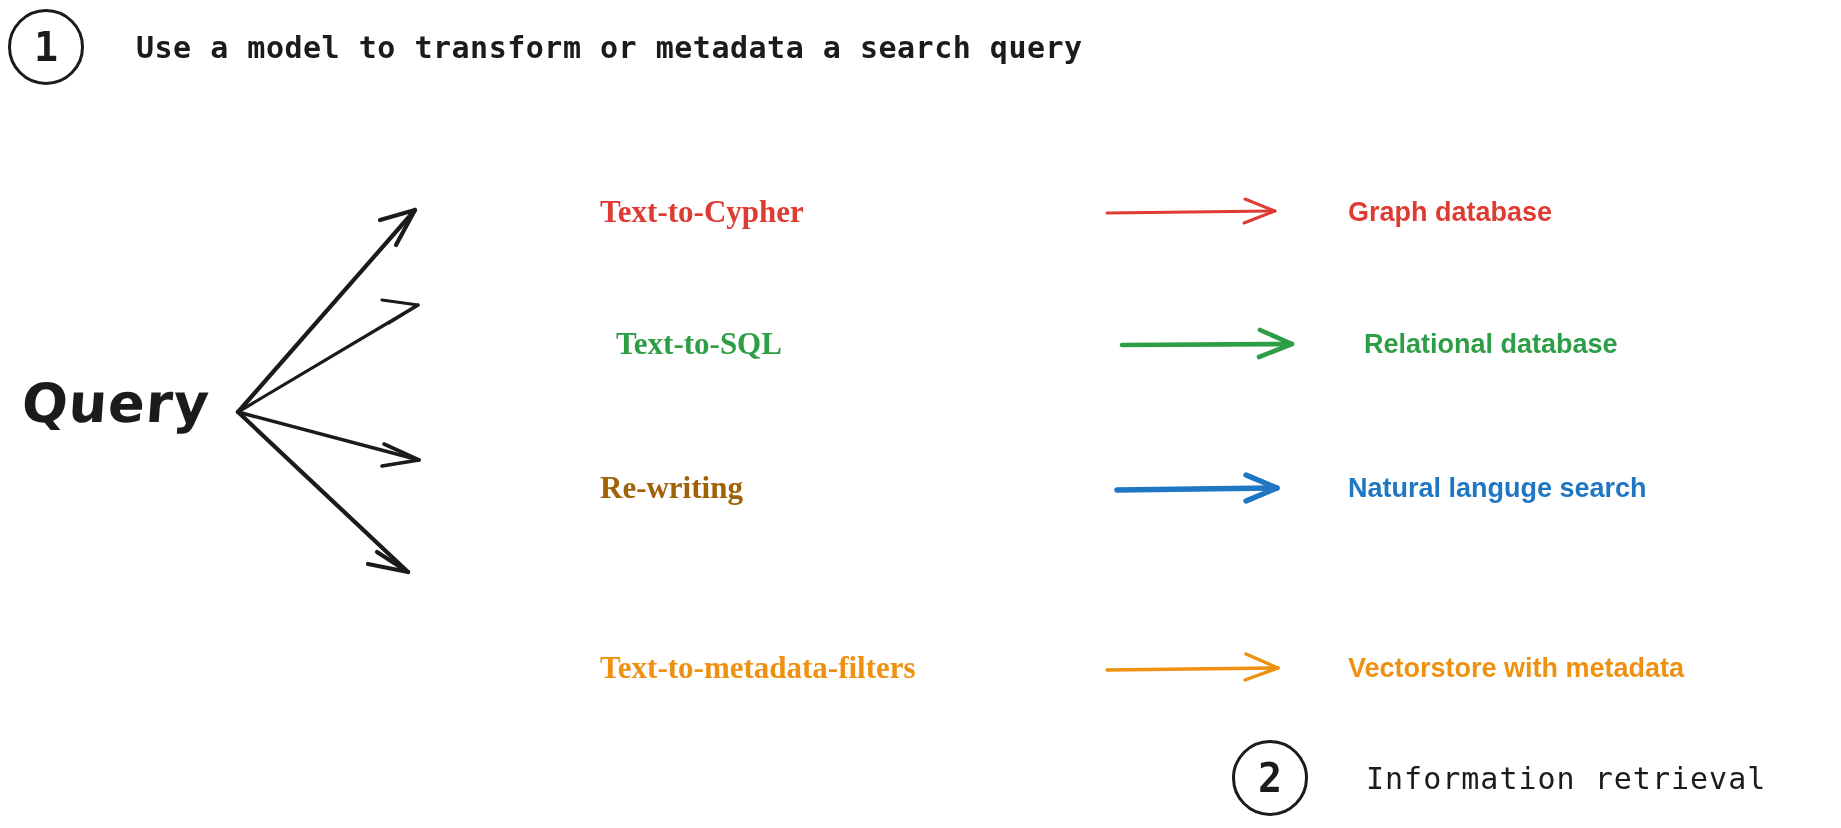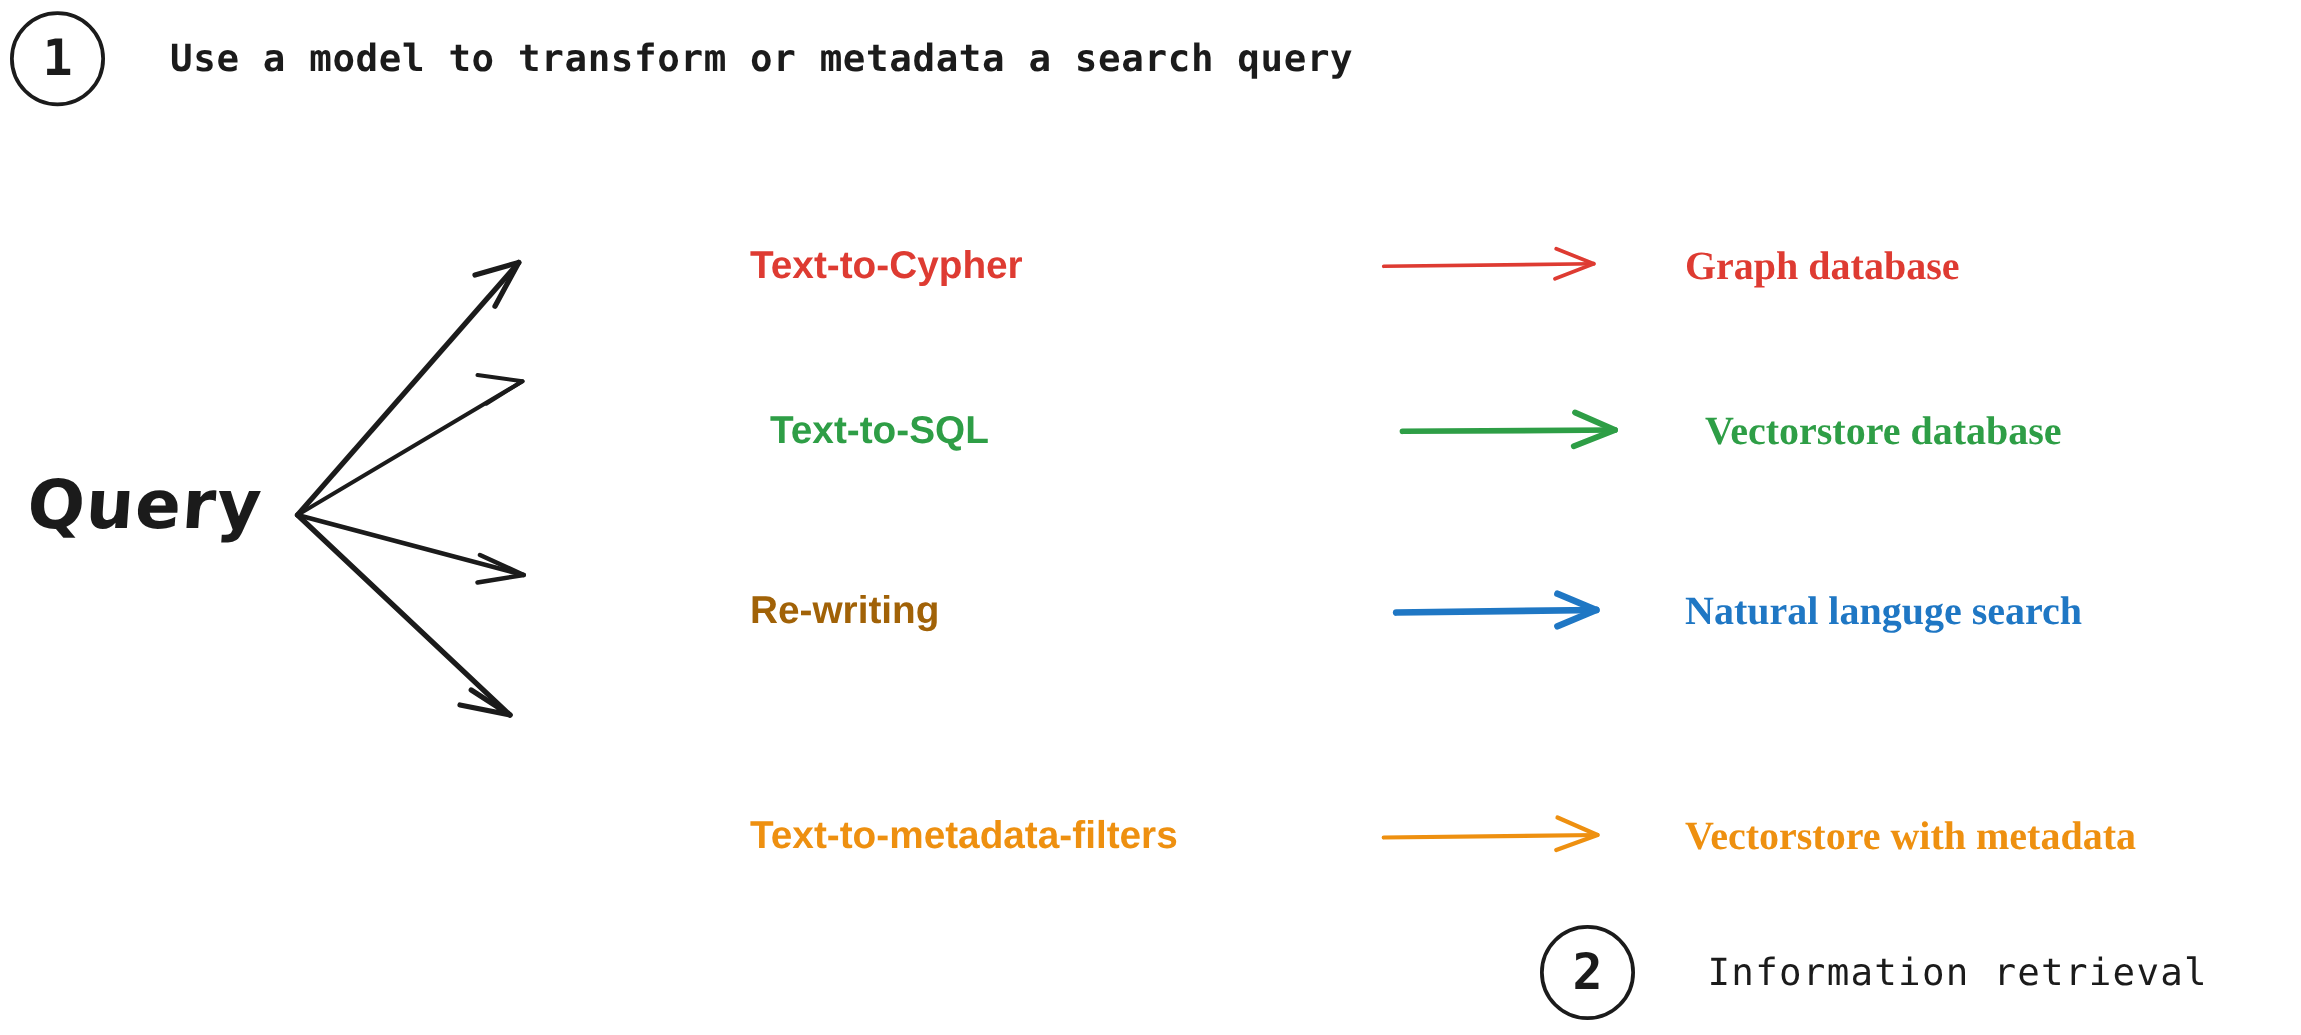--- a/index.html
+++ b/index.html
@@ -41,29 +41,29 @@
     letter-spacing:1px;
     transform:skewX(-4deg);
   }
 
   
   #fan-arrows{position:absolute;left:200px;top:190px;width:330px;height:450px;}
 
   
   .row{position:absolute;left:600px;width:1241px;height:48px;display:flex;align-items:center;}
   .row-label{
-    font-family:Liberation Sans, sans-serif;
+    font-family:Liberation Serif, serif;
     font-size:31px;font-weight:700;
     white-space:nowrap;letter-spacing:0px;
     width:503px;flex:0 0 503px;
   }
   .row-arrow{flex:0 0 190px;width:190px;height:40px;position:relative;}
   .row-target{
-    font-family:Liberation Serif, serif;
-    font-size:32px;font-weight:700;
+    font-family:Liberation Sans, sans-serif;
+    font-size:27px;font-weight:700;
     white-space:nowrap;letter-spacing:0px;
     margin-left:55px;
   }
   #row-0{top:188px;}
   #row-1{top:320px;margin-left:16px;}
   #row-2{top:464px;}
   #row-3{top:644px;}
 </style>
 </head>
 <body>
@@ -110,21 +110,21 @@
   <div class="row" id="row-1">
     <div class="row-label" style="color:#2E9E46">Text-to-SQL</div>
     <div class="row-arrow">
       <svg viewBox="0 0 190 40" width="190" height="40">
         <g stroke="#2E9E46" fill="none" stroke-linecap="round" stroke-linejoin="round" stroke-width="4.6">
           <path d="M3,21 L173,20"></path>
           <path d="M173,20 L141,6 M173,20 L140,33"></path>
         </g>
       </svg>
     </div>
-    <div class="row-target" style="color:#2E9E46">Vectorstore database</div>
+    <div class="row-target" style="color:#2E9E46">Relational database</div>
   </div>
 
   <div class="row" id="row-2">
     <div class="row-label" style="color:#a16207">Re-writing</div>
     <div class="row-arrow">
       <svg viewBox="0 0 190 40" width="190" height="40">
         <g stroke="#1F77C4" fill="none" stroke-linecap="round" stroke-linejoin="round" stroke-width="5.4">
           <path d="M14,22 L174,20"></path>
           <path d="M174,20 L143,7 M174,20 L143,33"></path>
         </g>

